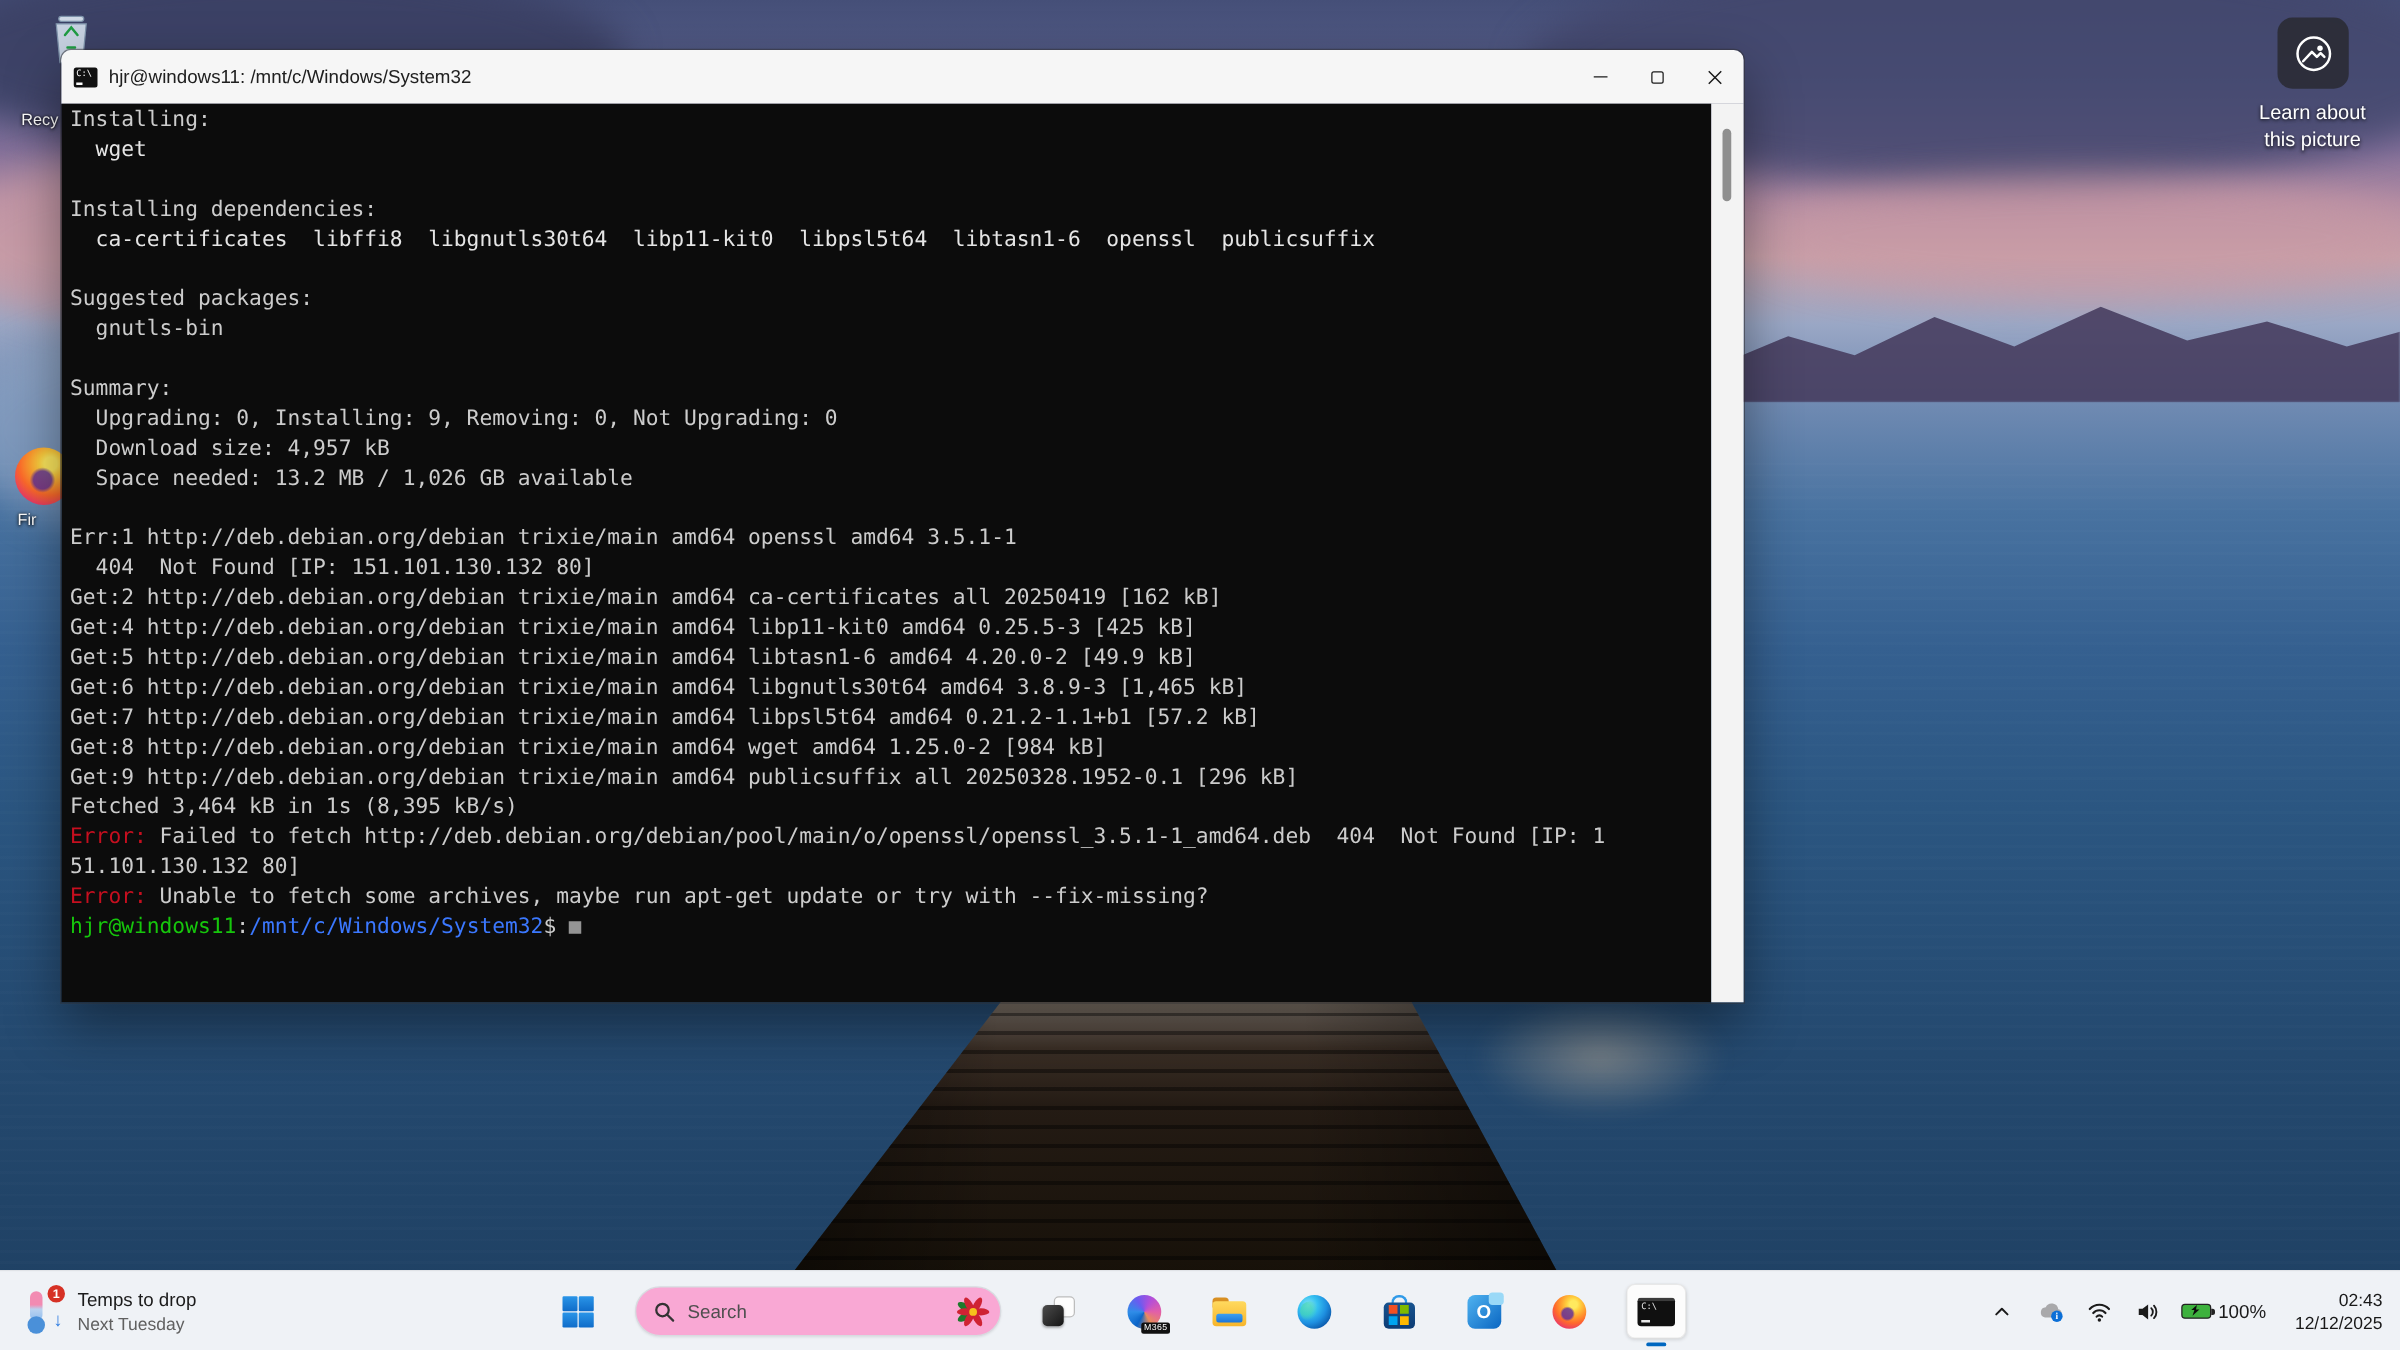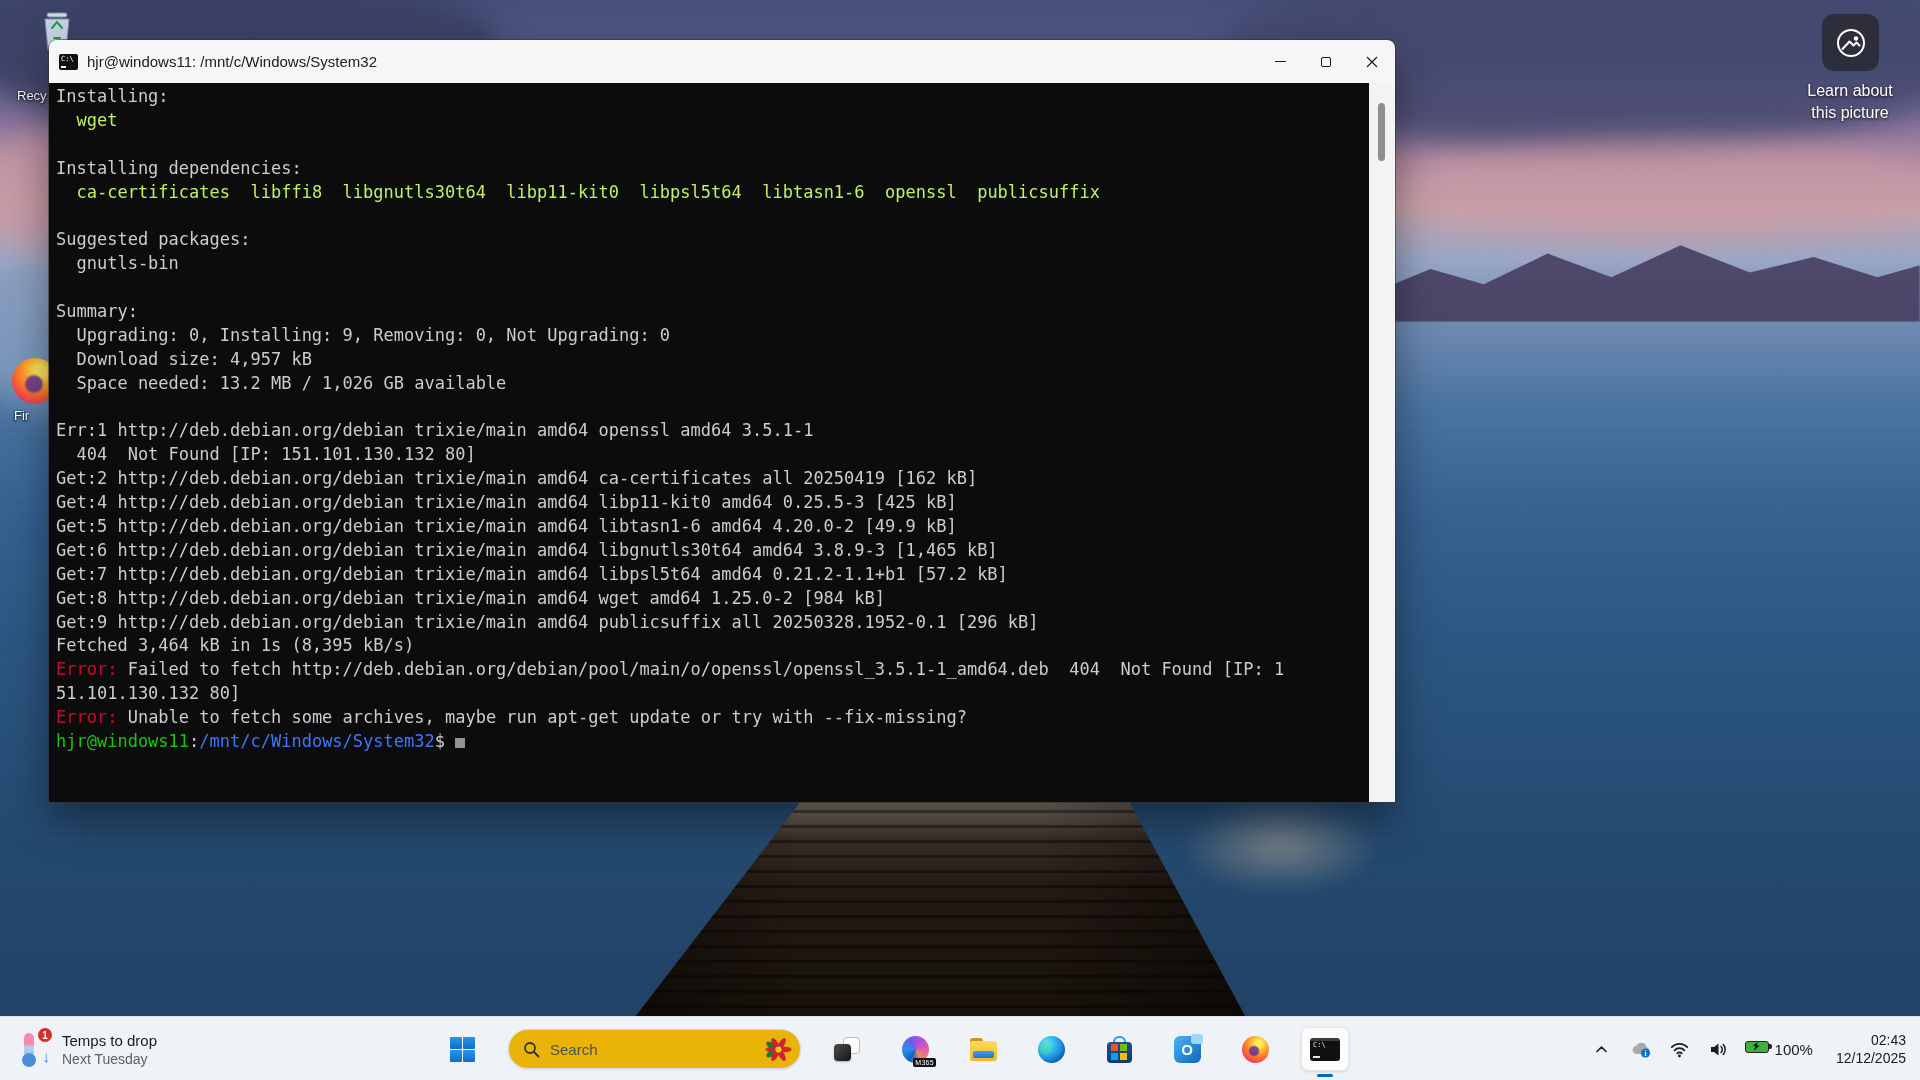--- a/index.html
+++ b/index.html
@@ -56,21 +56,21 @@
   .cmd-ico i { position:absolute; left:2px; bottom:2px; width:5px; height:2px; background:#fff; font-style:normal; }
   .title-text { font-size:15px; color:#202020; }
   .win-controls { position:absolute; right:0; top:0; height:43px; display:flex; }
   .wc { width:46px; height:43px; display:flex; align-items:center; justify-content:center; }
   .wc-min i { display:block; width:11px; height:1.4px; background:#1b1b1b; }
   .wc-max i { display:block; width:10px; height:10px; border:1.3px solid #1b1b1b; border-radius:2px; }
   .win-body { position:absolute; left:0; top:43px; right:0; bottom:0; display:flex; }
   .term { flex:1; background:#0c0c0c; overflow:hidden; padding:2px 12px 0 7px;
     font-family:"DejaVu Sans Mono",monospace; font-size:17px; }
   .tline { height:23.9px; line-height:23.9px; white-space:pre; }
-  .c-w { color:#cccccc; } .c-g { color:#bef264; } .c-bg { color:#16c60c; }
+  .c-w { color:#cccccc; } .c-g { color:#e5e5e5; } .c-bg { color:#16c60c; }
   .c-b { color:#3b78ff; } .c-r { color:#c50f1f; }
   .t-cursor { display:inline-block; width:10px; height:10px; background:#949494; transform:translateY(1px); }
   .scrollgutter { width:26px; background:#f3f3f3; position:relative; }
   .scrollthumb { position:absolute; left:9px; top:20px; width:7px; height:58px; background:#8f8f8f; border-radius:4px; }
 
   
   .taskbar { position:absolute; left:0; top:1016px; width:1920px; height:64px;
     background:#eff2f6; border-top:1px solid rgba(0,0,0,.06); }
   .weather { position:absolute; left:10px; top:4px; height:56px; display:flex; align-items:center; gap:10px; padding:0 8px; border-radius:6px; }
   .thermo-wrap { position:relative; width:34px; height:40px; }
@@ -81,21 +81,21 @@
   .weather-badge { position:absolute; top:-3px; right:-2px; width:18px; height:18px; border-radius:50%;
     background:#d63125; border:2px solid #eff2f6; color:#fff; font-size:10px; font-weight:bold;
     display:flex; align-items:center; justify-content:center; }
   .weather-title { font-size:15px; color:#1b1b1b; line-height:19px; }
   .weather-sub { font-size:14px; color:#606060; line-height:18px; }
 
   .center-group { position:absolute; left:440px; top:0; height:64px; display:flex; align-items:center; gap:24px; }
   .tb-btn { width:44px; height:44px; border-radius:6px; display:flex; align-items:center; justify-content:center; position:relative; }
   .start-logo { width:25px; height:25px; display:grid; grid-template-columns:12px 12px; grid-template-rows:12px 12px; gap:1px; }
   .start-logo b { background:linear-gradient(180deg,#2a95e8,#0f6cc9); border-radius:1px; }
-  .search-pill { width:293px; height:40px; border-radius:20px; background:#eab308; border:1px solid #d8dbe0;
+  .search-pill { width:293px; height:40px; border-radius:20px; background:#f9a8d4; border:1px solid #d8dbe0;
     box-shadow:0 1px 2px rgba(0,0,0,.08); display:flex; align-items:center; padding:0 8px 0 14px; gap:10px; }
   .search-pill input { border:none; outline:none; background:transparent; flex:1; font-size:15px; color:#333;
     font-family:"Liberation Sans",sans-serif; }
   .search-pill input::placeholder { color:#4f4f4f; opacity:1; }
   .tv-back { position:absolute; right:9px; top:10px; width:17px; height:17px; background:#fdfdfd;
     border:1px solid #bdbdbd; border-radius:4px; }
   .tv-front { position:absolute; left:9px; bottom:10px; width:17px; height:17px; border-radius:4px;
     background:linear-gradient(135deg,#4c4c4c,#141414); box-shadow:0 1px 2px rgba(0,0,0,.3); }
   .copilot { width:27px; height:27px; border-radius:50%;
     background:conic-gradient(from 210deg, #0a64c8, #2f8de8, #6a5bf0, #b44fd8, #e25fa8, #e88c5a, #0a64c8); }
@@ -131,21 +131,21 @@
   .term-btn { width:48px; height:44px; background:#fcfcfc; border:1px solid rgba(0,0,0,.08); border-radius:7px;
     box-shadow:0 1px 3px rgba(0,0,0,.12); display:flex; align-items:center; justify-content:center; position:relative; }
   .term-btn-ico { width:30px; height:23px; background:#101010; border-radius:3px; border-top:3px solid #3c3c3c;
     color:#e8e8e8; font-family:"DejaVu Sans Mono",monospace; font-size:7px; line-height:9px; padding-left:3px; position:relative; }
   .term-btn-ico i { position:absolute; left:3px; bottom:3px; width:7px; height:2px; background:#e8e8e8; }
   .term-indicator { position:absolute; bottom:-7px; left:50%; transform:translateX(-50%);
     width:16px; height:3px; border-radius:2px; background:#0067c0; }
 
   .tray { position:absolute; right:0; top:0; height:64px; display:flex; align-items:center; padding-right:14px; gap:13px; }
   .tray-ico { display:flex; align-items:center; justify-content:center; width:26px; height:30px; }
-  .battery-group { display:flex; align-items:flex-start; gap:6px; }
+  .battery-group { display:flex; align-items:center; gap:6px; }
   .battery { position:relative; width:24px; height:12px; border:1.4px solid #222; border-radius:3px;
     background:#3db13d; }
   .battery::after { content:""; position:absolute; right:-4px; top:2.5px; width:2.5px; height:5px; background:#222; border-radius:0 2px 2px 0; }
   .battery-pct { font-size:15px; color:#1b1b1b; }
   .clock { text-align:right; font-size:14px; color:#191919; line-height:18px; margin-left:10px; }
 </style>
 </head>
 <body>
 
 <div id="stage">

